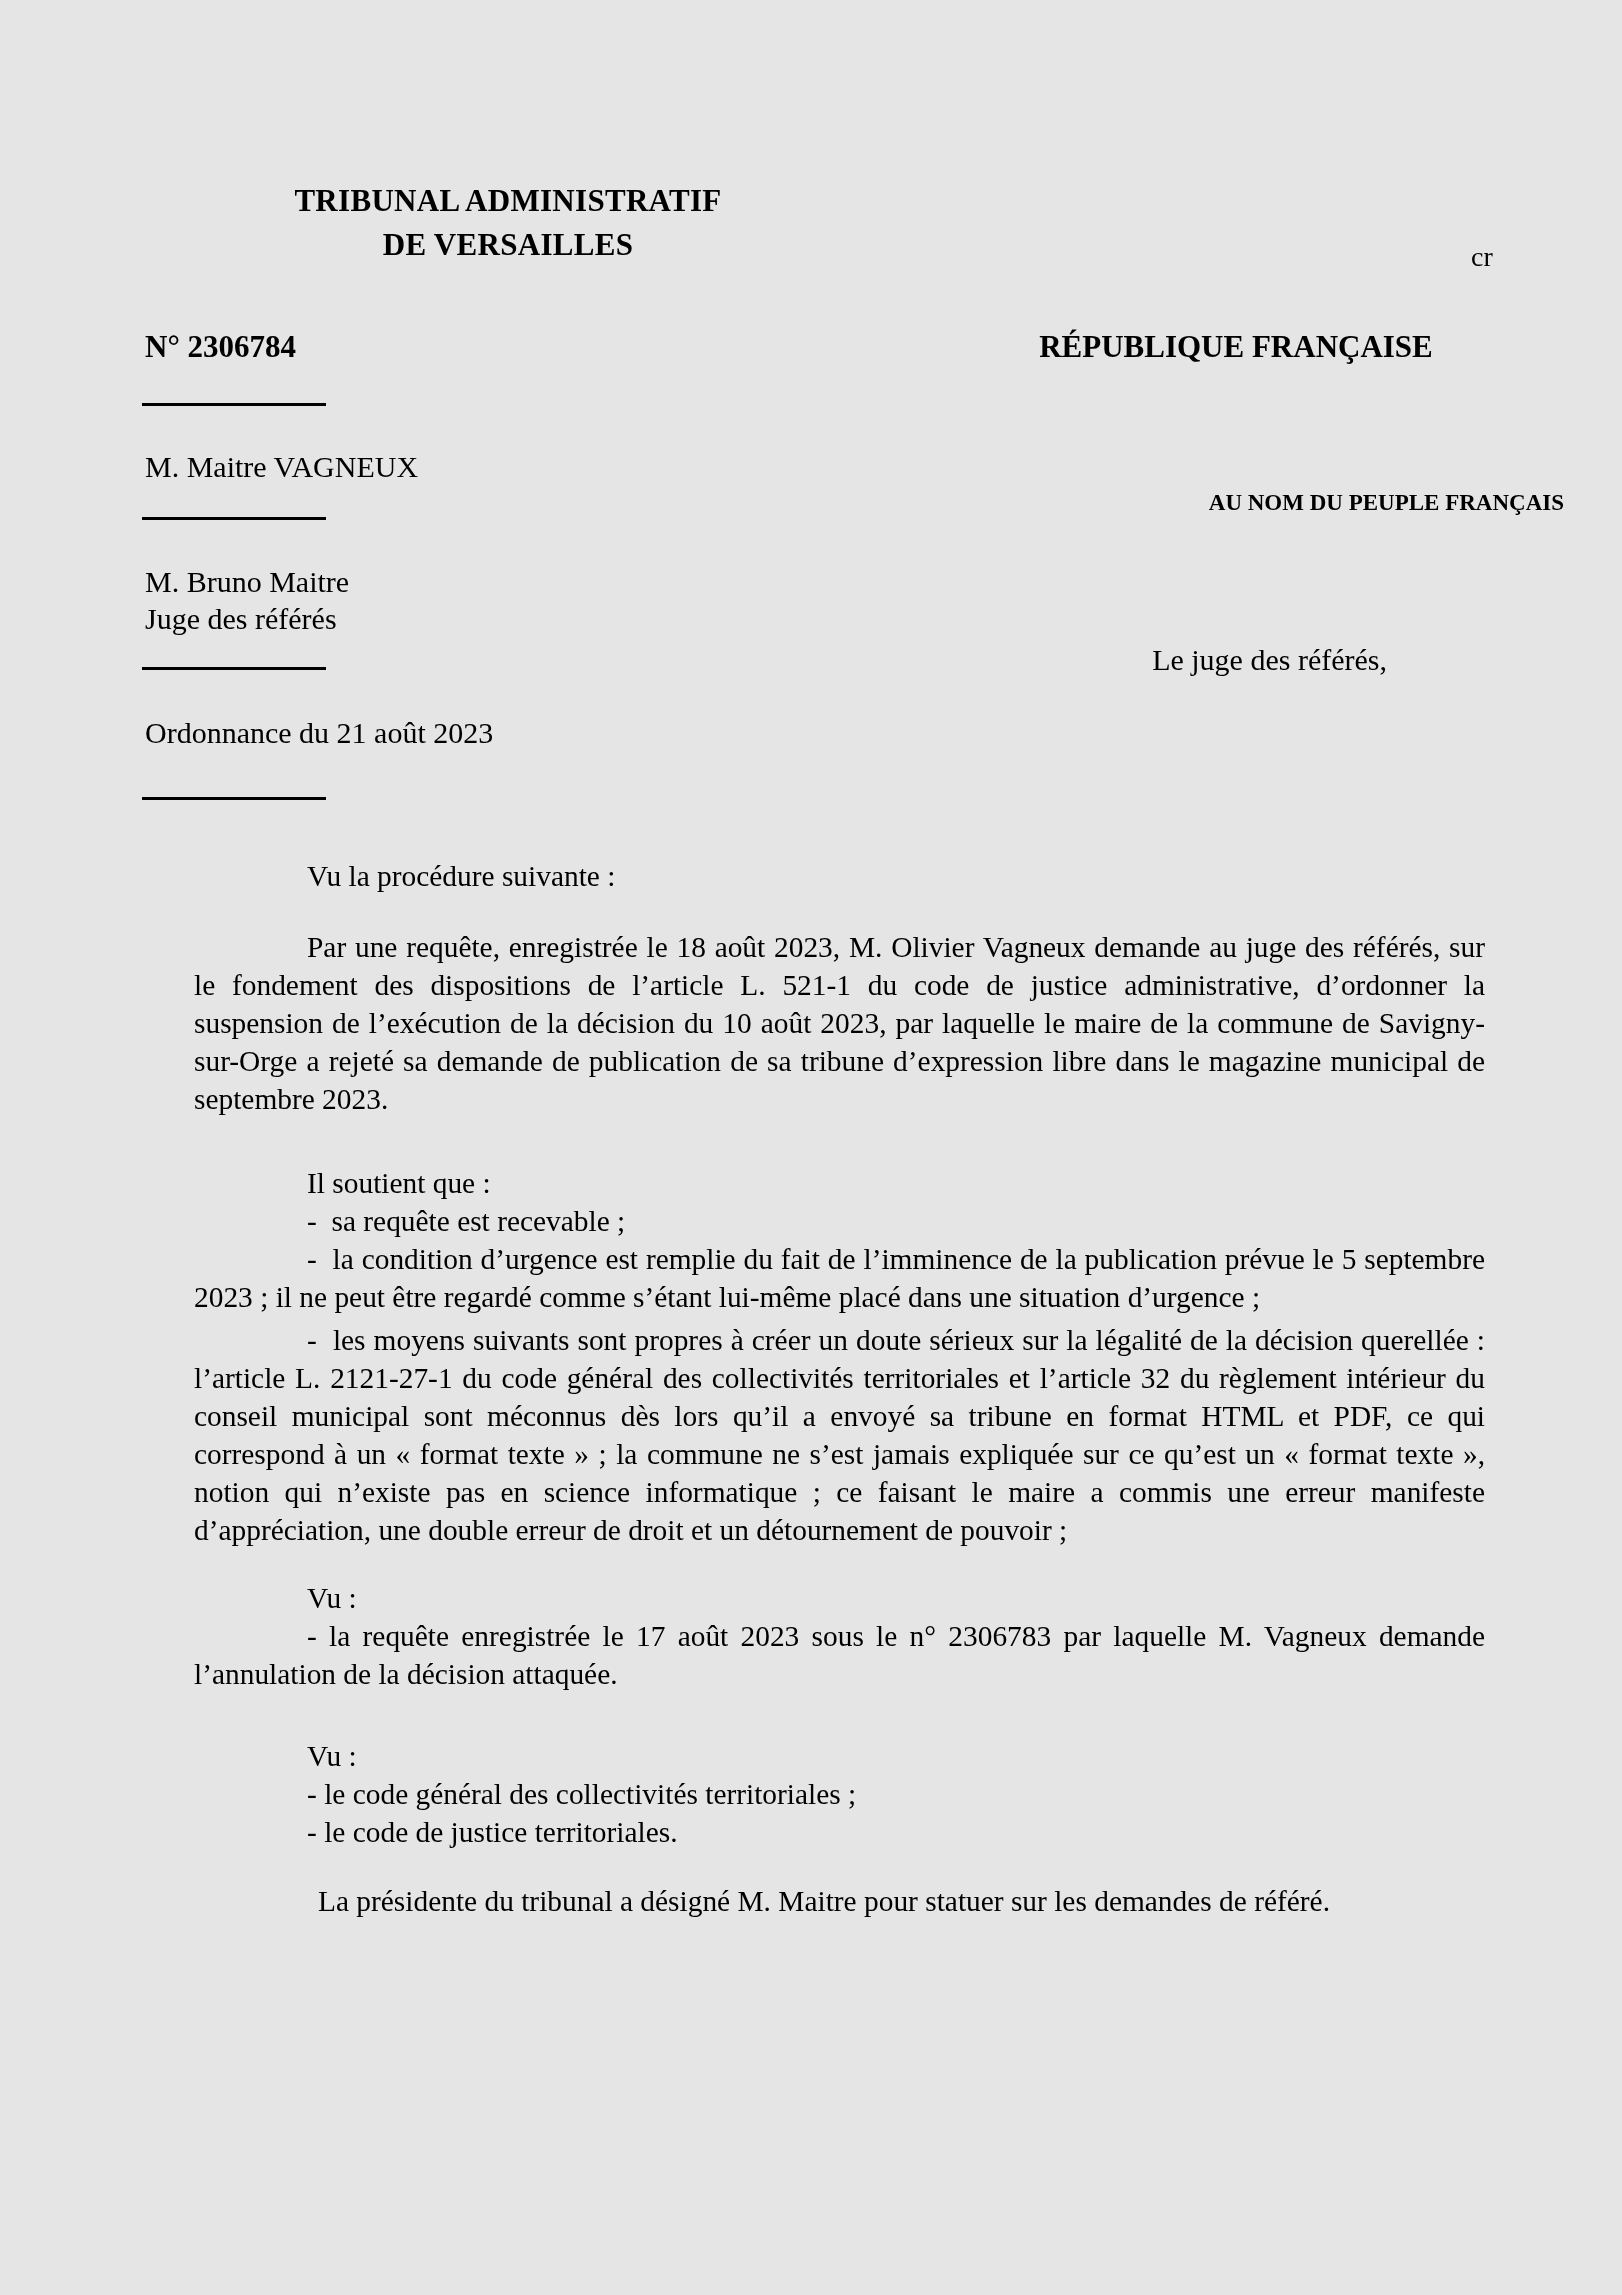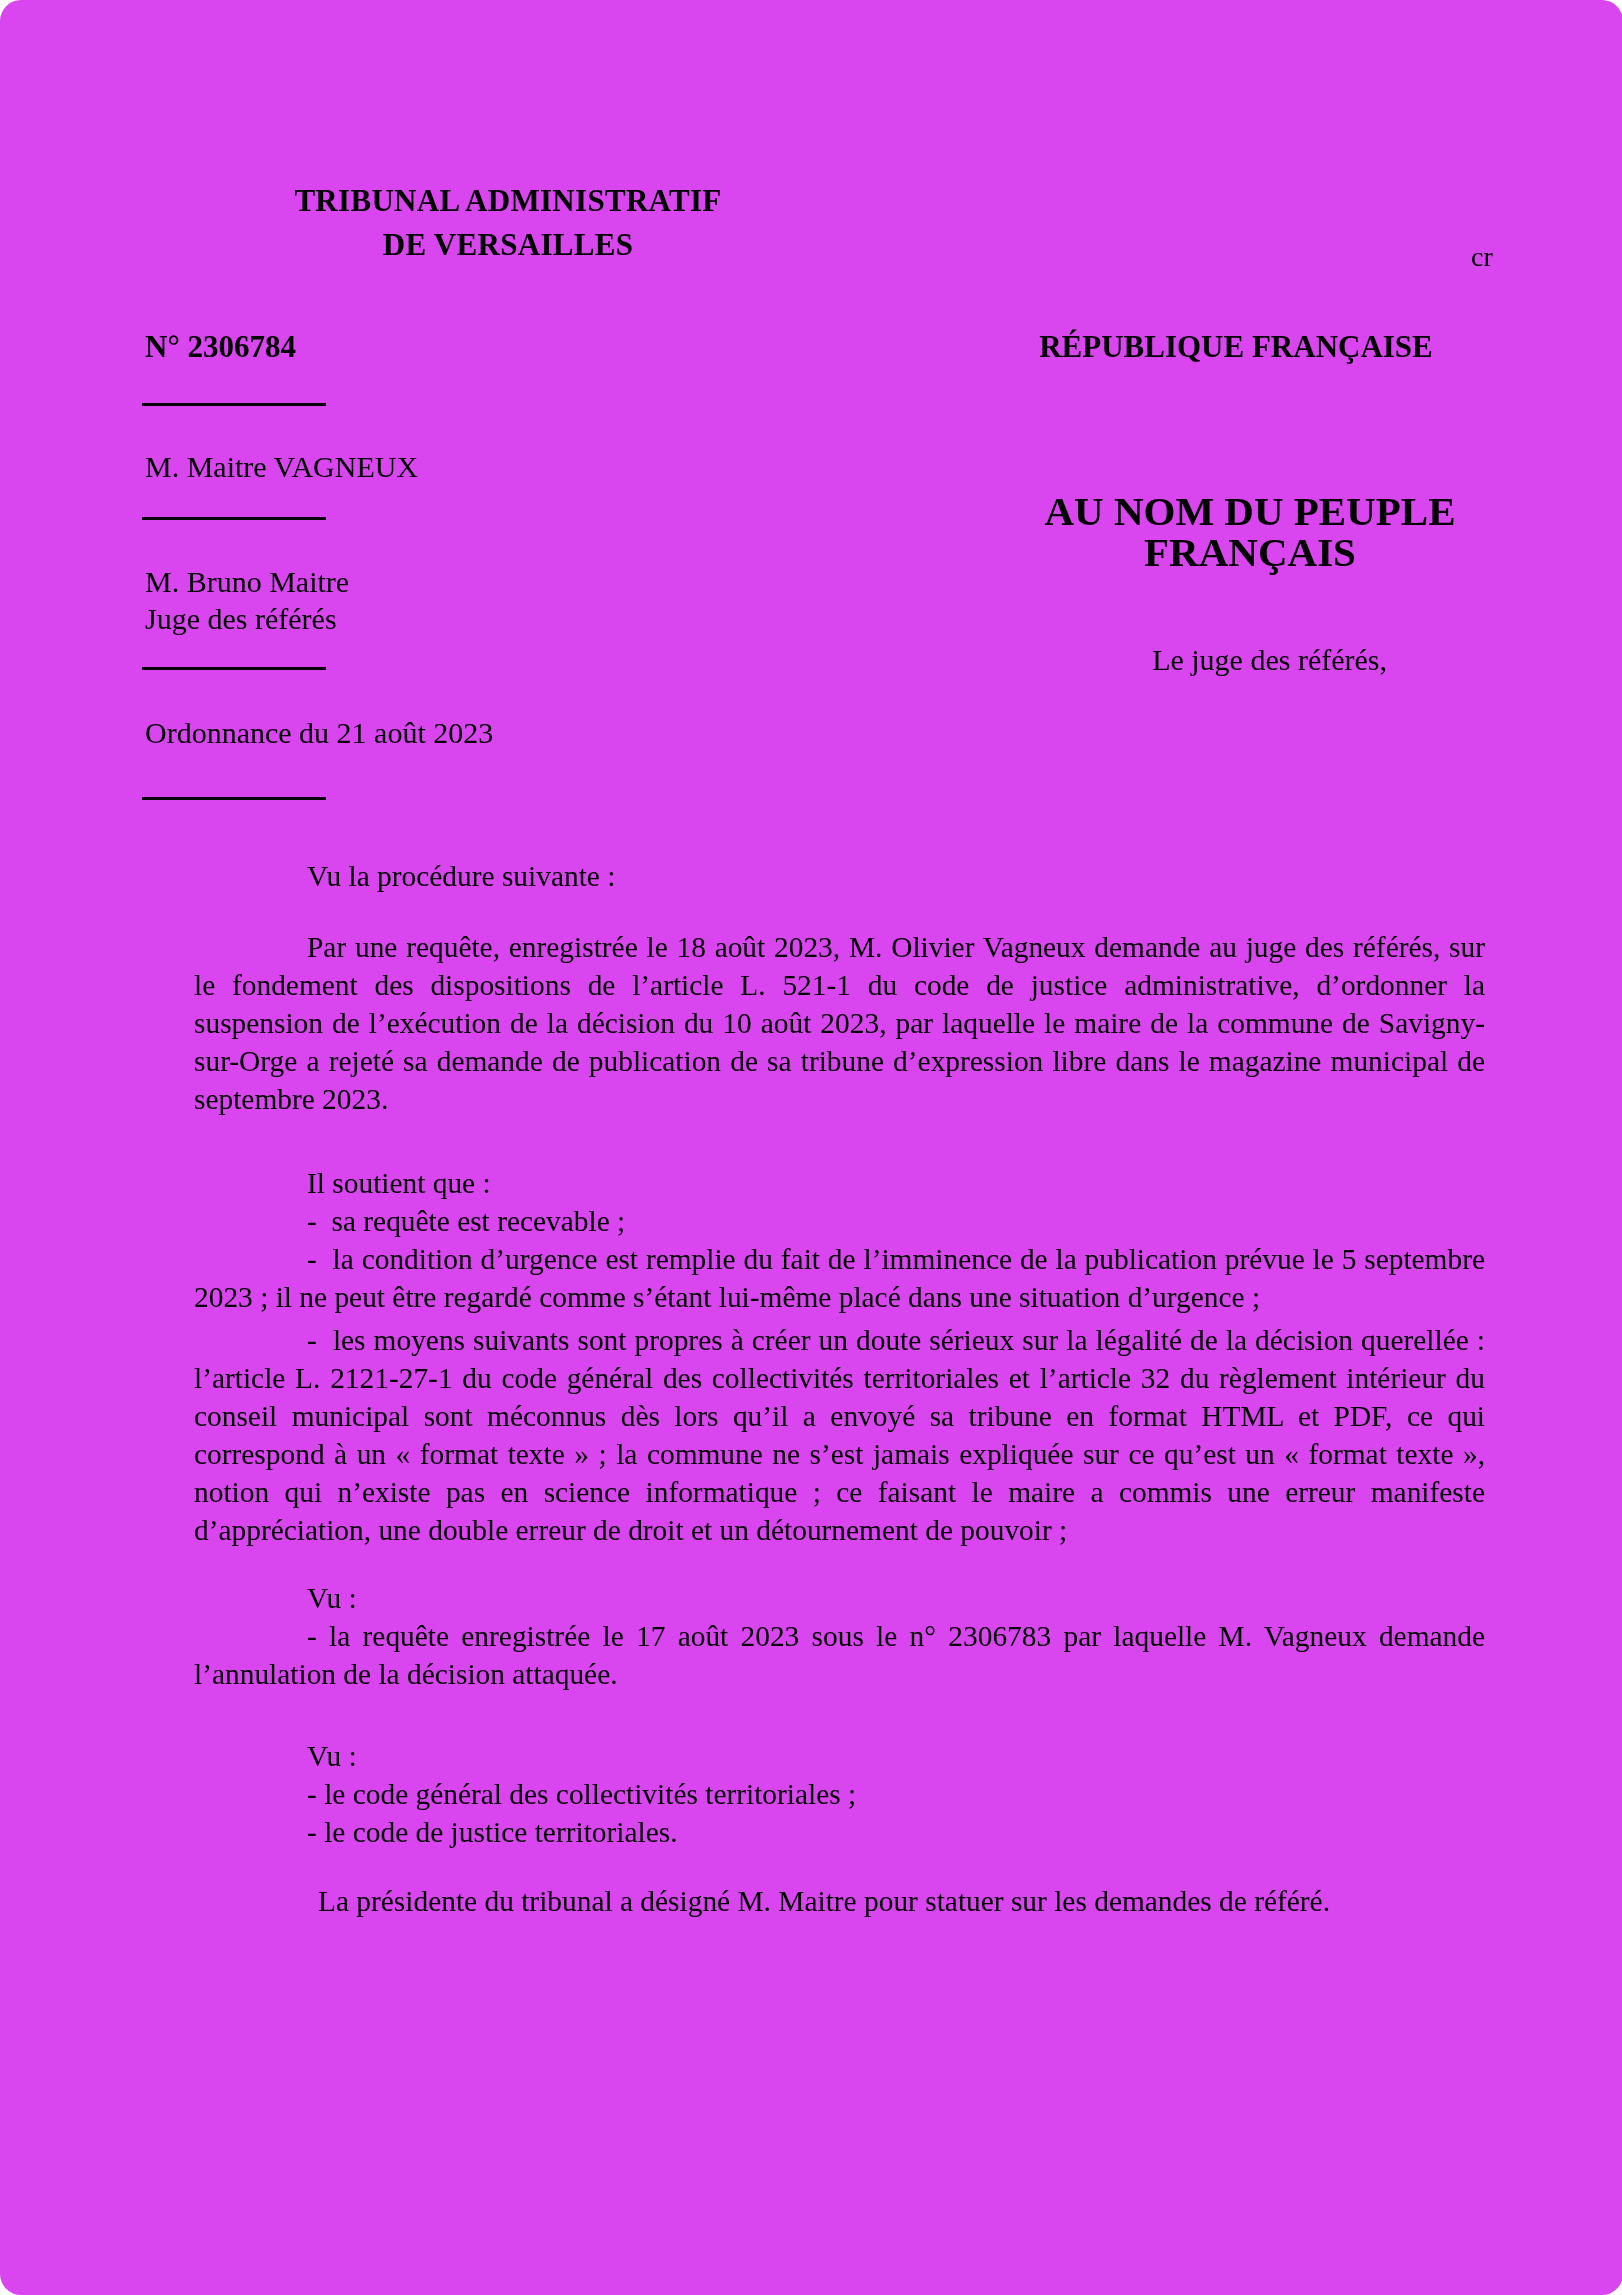--- a/index.html
+++ b/index.html
@@ -4,25 +4,24 @@
 <style>
   html, body {
     margin: 0;
     padding: 0;
     background: #ffffff;
   }
   .page {
     position: relative;
     width: 1623px;
     height: 2295px;
-    background: #d946ef;
+    background: #e5e5e5;
     color: #000000;
     font-family: "Liberation Serif", "DejaVu Serif", serif;
     overflow: hidden;
-    border-radius: 21px;
   }
   .abs { position: absolute; }
 
   
   .court-title {
     left: 194px; top: 179px; width: 628px;
     text-align: center;
     font-weight: bold;
     font-size: 31px;
     line-height: 44px;
@@ -46,23 +45,23 @@
     font-size: 31px;
     line-height: 1;
   }
   .applicant-name {
     left: 145px; top: 452px;
     font-size: 30px;
     line-height: 1;
   }
   .people-title {
     left: 936px; top: 491px; width: 628px;
-    text-align: center;
+    text-align: right;
     font-weight: bold;
-    font-size: 41px;
+    font-size: 23px;
     line-height: 1;
   }
   .judge-name  { left: 145px; top: 567px; font-size: 30px; line-height: 1; }
   .judge-title { left: 145px; top: 604px; font-size: 30px; line-height: 1; }
   .judge-salutation {
     right: 236px; top: 645px;
     font-size: 30px;
     line-height: 1;
   }
   .order-date { left: 145px; top: 718px; font-size: 30px; line-height: 1; }

